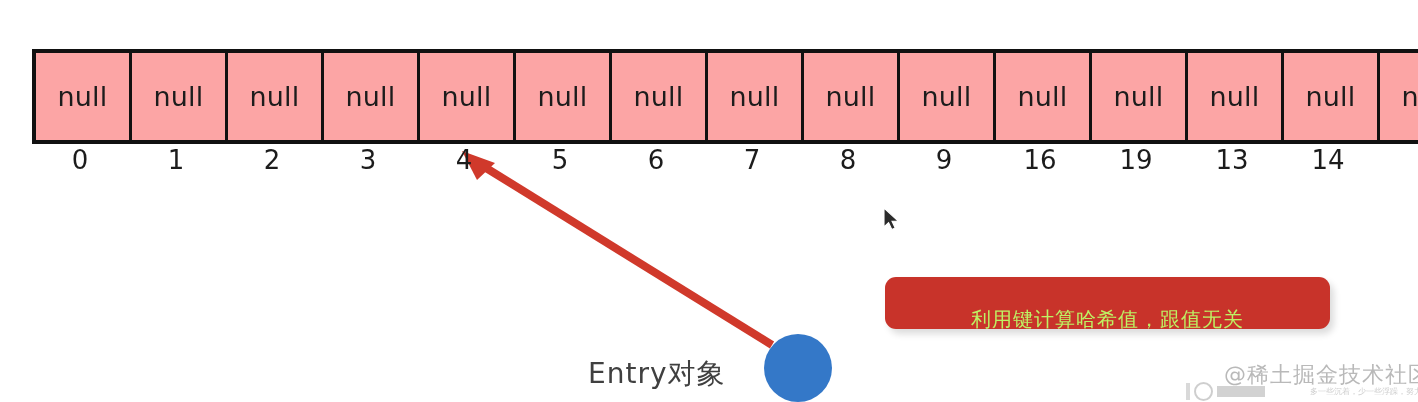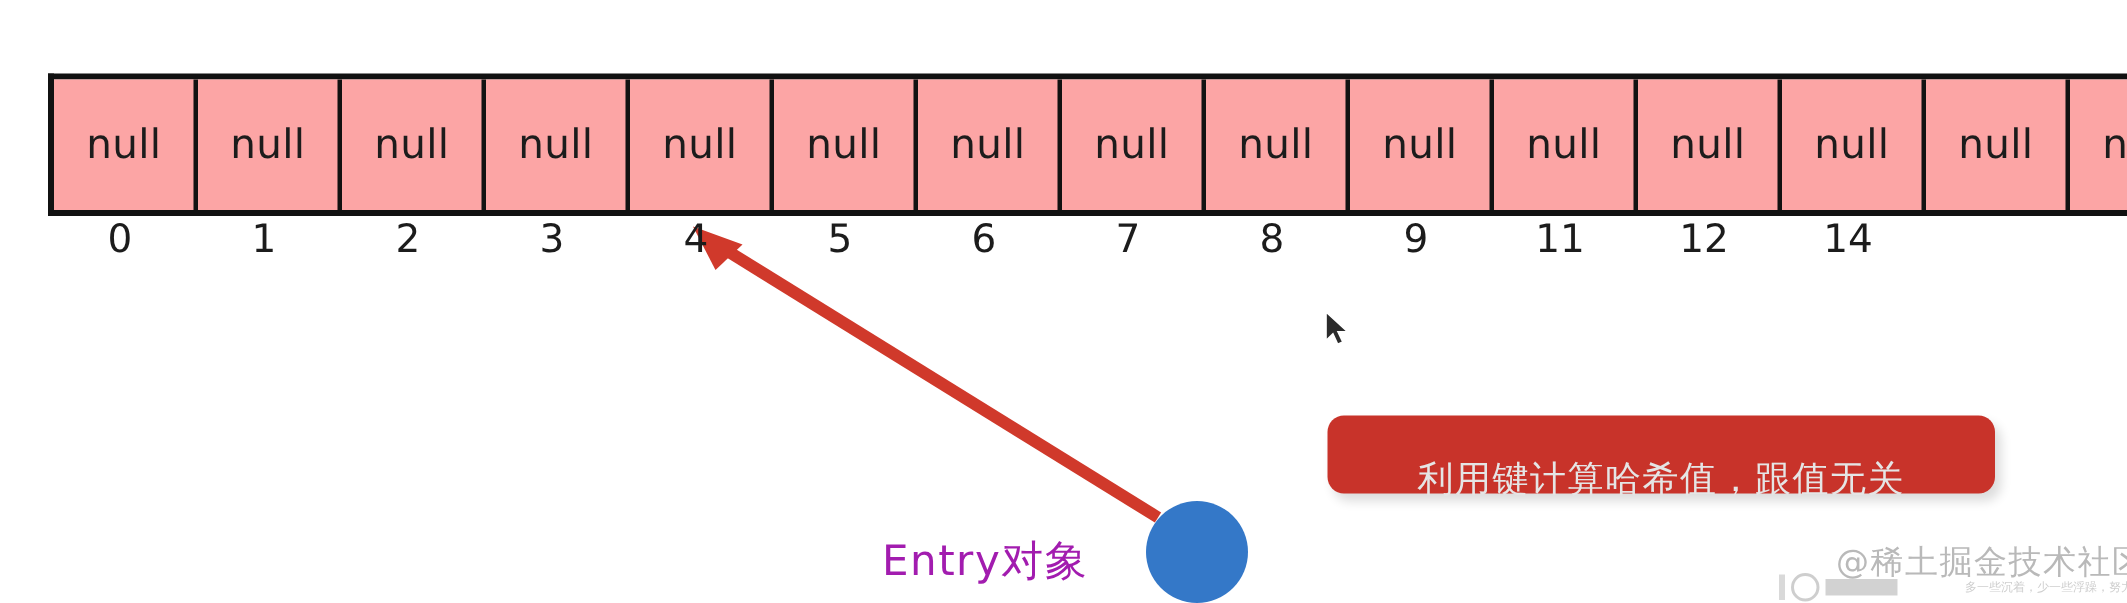--- a/index.html
+++ b/index.html
@@ -65,21 +65,21 @@
     color: #1c1c1c;
     line-height: 1.1;
   }
 
   
   .entry-label {
     position: absolute;
     left: 588px;
     top: 355px;
     font-size: 28px;
-    color: #a21caf;
+    color: #404040;
     letter-spacing: 1px;
     white-space: nowrap;
   }
   .entry-node {
     position: absolute;
     left: 764px;
     top: 334px;
     width: 68px;
     height: 68px;
     border-radius: 50%;
@@ -94,22 +94,22 @@
     width: 445px;
     height: 52px;
     border-radius: 11px;
     background: #c8332a;
     box-shadow: 4px 5px 7px rgba(0, 0, 0, 0.14);
     display: flex;
     align-items: center;
     justify-content: center;
   }
   .callout-text {
-    font-size: 24px;
-    color: #e5e5e5;
+    font-size: 20px;
+    color: #bef264;
     letter-spacing: 1px;
     white-space: nowrap;
     margin-top: 32px;
   }
 
   
   .watermark-text {
     position: absolute;
     left: 1224px;
     top: 360px;
@@ -222,22 +222,23 @@
   <div class="index-label">0</div>
   <div class="index-label">1</div>
   <div class="index-label">2</div>
   <div class="index-label">3</div>
   <div class="index-label">4</div>
   <div class="index-label">5</div>
   <div class="index-label">6</div>
   <div class="index-label">7</div>
   <div class="index-label">8</div>
   <div class="index-label">9</div>
-  <div class="index-label">11</div>
-  <div class="index-label">12</div>
+  <div class="index-label">16</div>
+  <div class="index-label">19</div>
+  <div class="index-label">13</div>
   <div class="index-label">14</div>
 </div>
 
 <div class="entry-label">Entry对象</div>
 <div class="entry-node"></div>
 
 <div class="callout">
   <span class="callout-text">利用键计算哈希值，跟值无关</span>
 </div>
 

